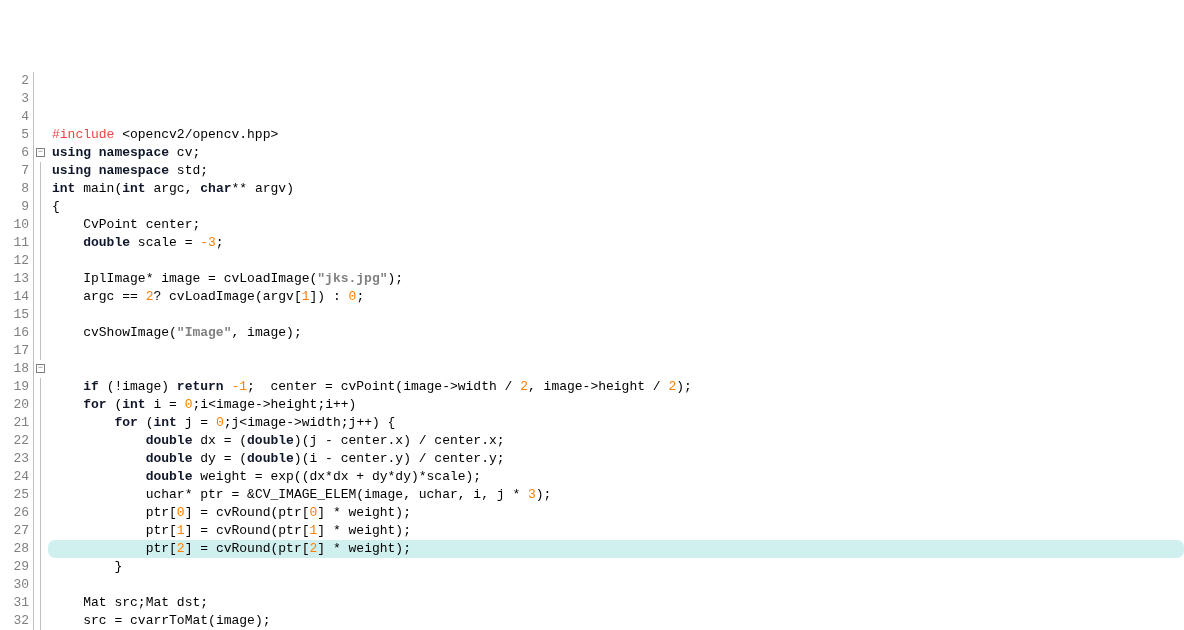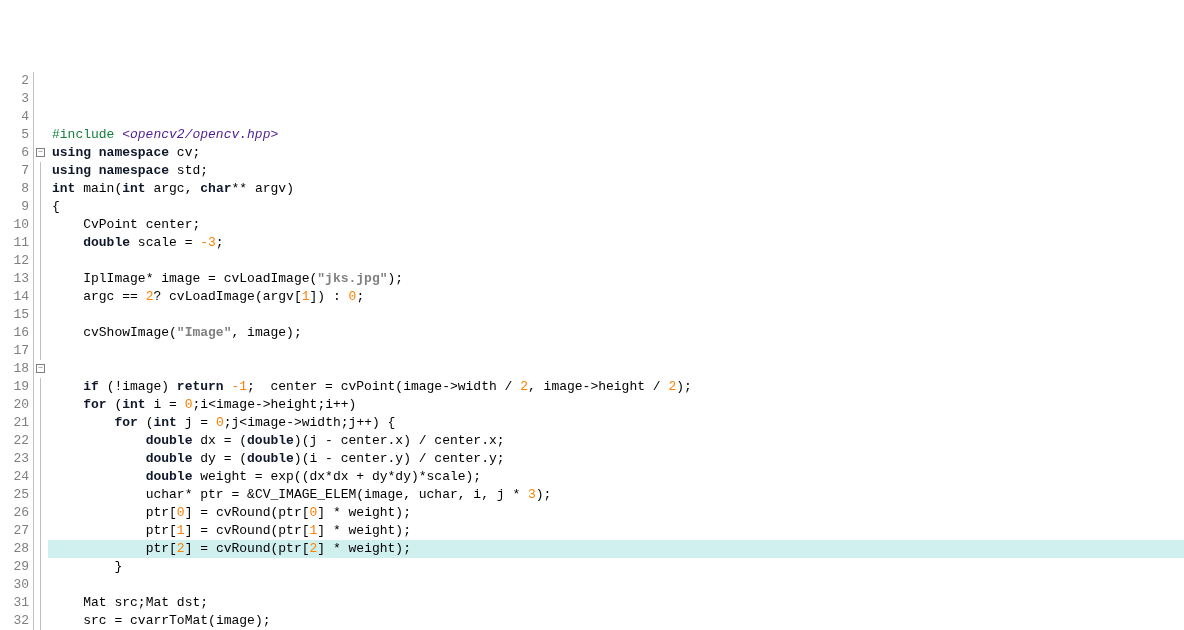--- a/index.html
+++ b/index.html
@@ -54,29 +54,30 @@
     flex: 1;
     background: #ffffff;
     position: relative;
   }
   .code .row {
     height: 18px;
     padding-left: 4px;
   }
   .code .row.hl {
     background: #d0f0f0;
+    border-radius: 7px;
   }
   
   .kw  { color: #0f172a; font-weight: bold; }   
-  .kw2 { color: #15803d; text-align: right; }
+  .kw2 { color: #ef4444; text-align: right; }
   .pn  { color: #000000; }
   .num { color: #ff8000; }                       
   .str { color: #808080; font-weight: bold; }   
   .id  { color: #000000; }
-  .inc { color: #4c1d95; font-style: italic; }
+  .inc { color: #000000; }
 </style>
 </head>
 <body>
 
 
 
 <div class="editor">
   <div class="gutter" id="gutter"><div class="row">2</div><div class="row">3</div><div class="row">4</div><div class="row">5</div><div class="row">6</div><div class="row">7</div><div class="row">8</div><div class="row">9</div><div class="row">10</div><div class="row">11</div><div class="row">12</div><div class="row">13</div><div class="row">14</div><div class="row">15</div><div class="row">16</div><div class="row">17</div><div class="row">18</div><div class="row">19</div><div class="row">20</div><div class="row">21</div><div class="row">22</div><div class="row">23</div><div class="row">24</div><div class="row">25</div><div class="row">26</div><div class="row">27</div><div class="row">28</div><div class="row">29</div><div class="row">30</div><div class="row">31</div><div class="row">32</div></div>
   <div class="fold-col" id="foldcol"><div class="row"></div><div class="row"></div><div class="row"></div><div class="row"></div><div class="row"><div class="fold-box">−</div></div><div class="row"><div class="fold-line-v"></div></div><div class="row"><div class="fold-line-v"></div></div><div class="row"><div class="fold-line-v"></div></div><div class="row"><div class="fold-line-v"></div></div><div class="row"><div class="fold-line-v"></div></div><div class="row"><div class="fold-line-v"></div></div><div class="row"><div class="fold-line-v"></div></div><div class="row"><div class="fold-line-v"></div></div><div class="row"><div class="fold-line-v"></div></div><div class="row"><div class="fold-line-v"></div></div><div class="row"><div class="fold-line-v"></div></div><div class="row"><div class="fold-box">−</div></div><div class="row"><div class="fold-line-v"></div></div><div class="row"><div class="fold-line-v"></div></div><div class="row"><div class="fold-line-v"></div></div><div class="row"><div class="fold-line-v"></div></div><div class="row"><div class="fold-line-v"></div></div><div class="row"><div class="fold-line-v"></div></div><div class="row"><div class="fold-line-v"></div></div><div class="row"><div class="fold-line-v"></div></div><div class="row"><div class="fold-line-v"></div></div><div class="row"><div class="fold-line-v"></div></div><div class="row"><div class="fold-line-v"></div></div><div class="row"><div class="fold-line-v"></div></div><div class="row"><div class="fold-line-v"></div></div><div class="row"><div class="fold-line-v"></div></div></div>
   <div class="code" id="code">

